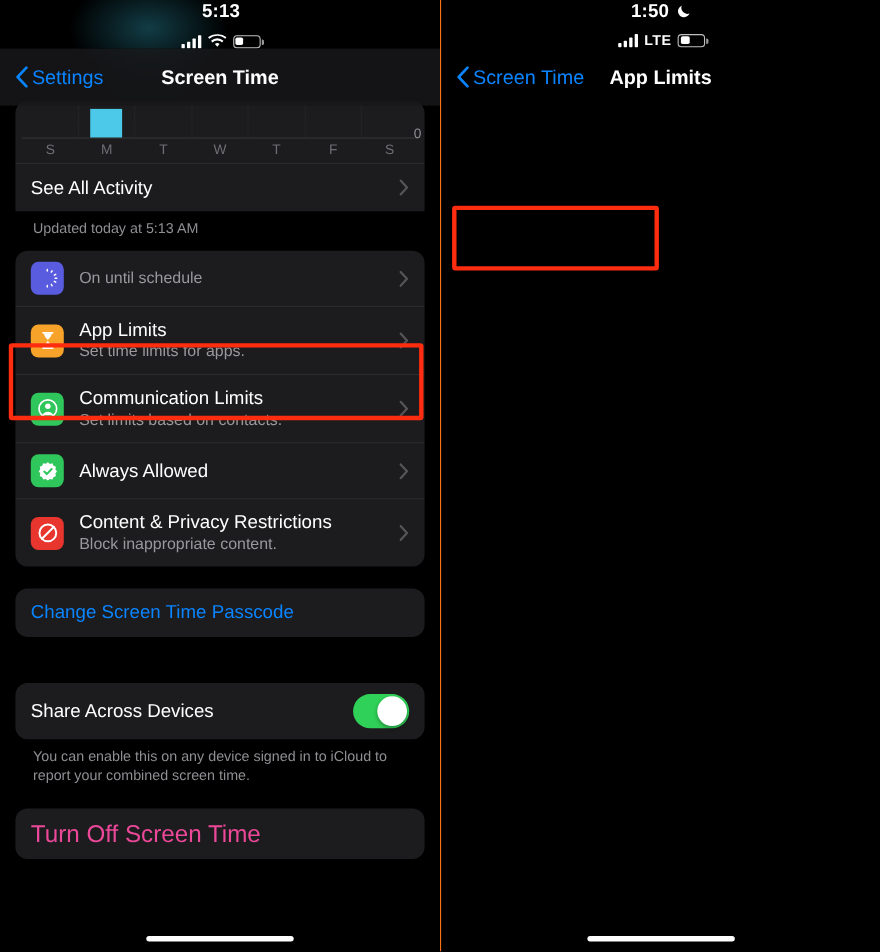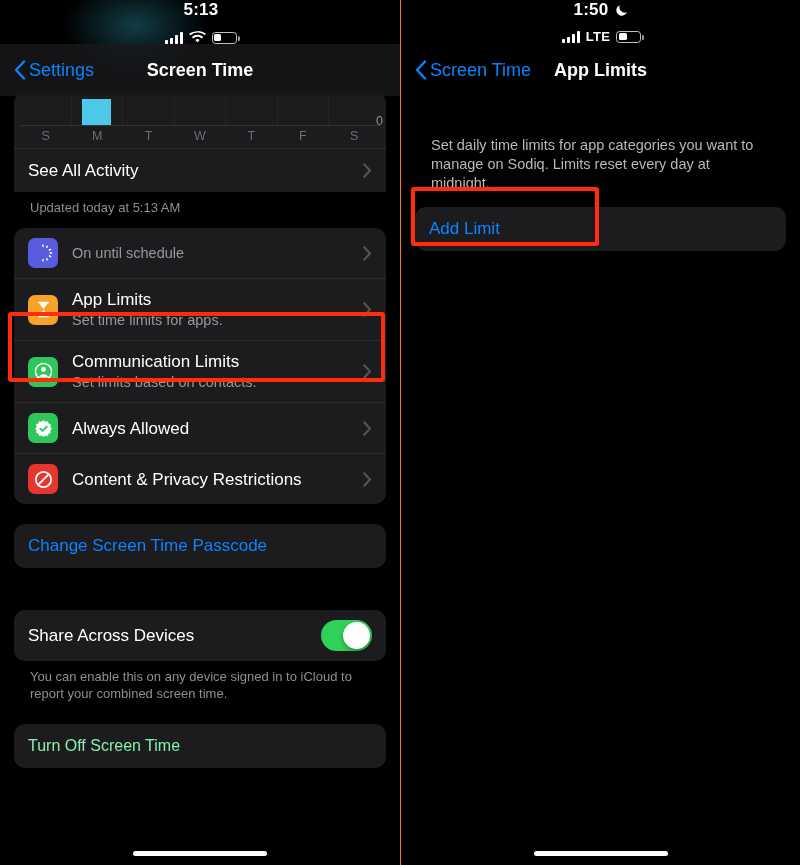--- a/index.html
+++ b/index.html
@@ -79,21 +79,21 @@
   .footnote { color:#8e8e93; font-size: 13px; line-height: 17px; padding: 7px 16px 0; }
 
   
   .icon { width: 30px; height: 30px; border-radius: 7px; flex:none; margin-right: 14px;
           display:flex; align-items:center; justify-content:center; }
   .r-texts { flex:1; min-width:0; }
   .r-title { color:#fff; font-size: 17px; line-height: 21px; }
   .r-sub { color:#98989d; font-size: 14.5px; line-height: 19px; margin-top: 1px; }
 
   .link-row { color:#0a84ff; font-size: 17px; }
-  .danger-row { color:#86efac; font-size: 16px; }
+  .danger-row { color:#ec4899; font-size: 22px; }
 
   
   .toggle { width: 51px; height: 31px; border-radius: 16px; background:#30d158;
             position:relative; flex:none; }
   .toggle .knob { position:absolute; top:2px; left: 22px; width: 27px; height: 27px;
                   border-radius: 50%; background:#fff; box-shadow: 0 2px 4px rgba(0,0,0,.35); }
 
   
   .hl { position:absolute; border: 4px solid #ff2d10; border-radius: 3px;
         pointer-events:none; z-index: 40; }
@@ -247,20 +247,21 @@
 
         <div class="row row-sep">
           <div class="icon" style="background:#e8352e">
             <svg viewBox="0 0 22 22" width="21" height="21">
               <circle cx="11" cy="11" r="8" fill="none" stroke="#fff" stroke-width="1.9"></circle>
               <path d="M5.4 16.6 16.6 5.4" stroke="#fff" stroke-width="1.9" stroke-linecap="round"></path>
             </svg>
           </div>
           <div class="r-texts">
             <div class="r-title">Content &amp; Privacy Restrictions</div>
+            <div class="r-sub">Block inappropriate content.</div>
           </div>
           <svg class="chev-right" viewBox="0 0 9 15">
             <path d="M1.2 1.2 7 7.5l-5.8 6.3" fill="none" stroke="#8e8e93" stroke-width="2" stroke-linecap="round" stroke-linejoin="round"></path>
           </svg>
         </div>
       </div>
 
       <div class="card" style="margin-top:20px">
         <div class="row">
           <div class="link-row">Change Screen Time Passcode</div>
@@ -314,25 +315,17 @@
     <div class="navbar">
       <div class="nav-back">
         <svg class="chev-left" viewBox="0 0 12 20">
           <path d="M10 1.5 2 10l8 8.5" fill="none" stroke="#0a84ff" stroke-width="2.4" stroke-linecap="round" stroke-linejoin="round"></path>
         </svg>
         <span>Screen Time</span>
       </div>
       <div class="nav-title">App Limits</div>
     </div>
 
-    <div class="content">
-      <div class="desc">Set daily time limits for app categories you want to manage on Sodiq. Limits reset every day at midnight.</div>
-      <div class="card">
-        <div class="row">
-          <div class="link-row">Add Limit</div>
-        </div>
-      </div>
-    </div>
 
     <div class="hl" style="left:10px; top:187px; width:188px; height:59px"></div>
     <div class="home-ind"></div>
   </div>
 </div>
 
 </body></html>

